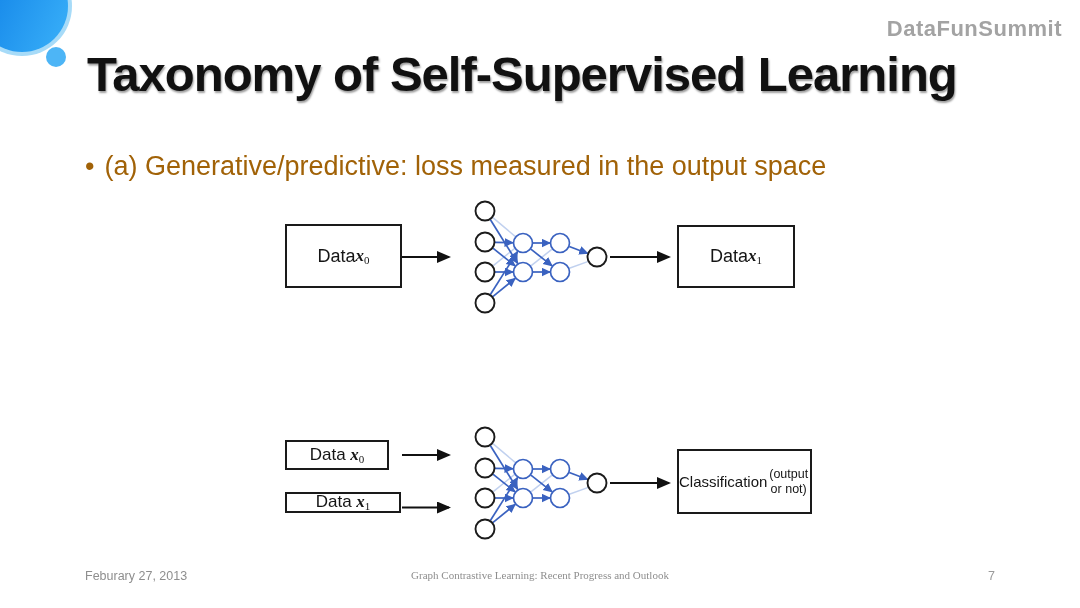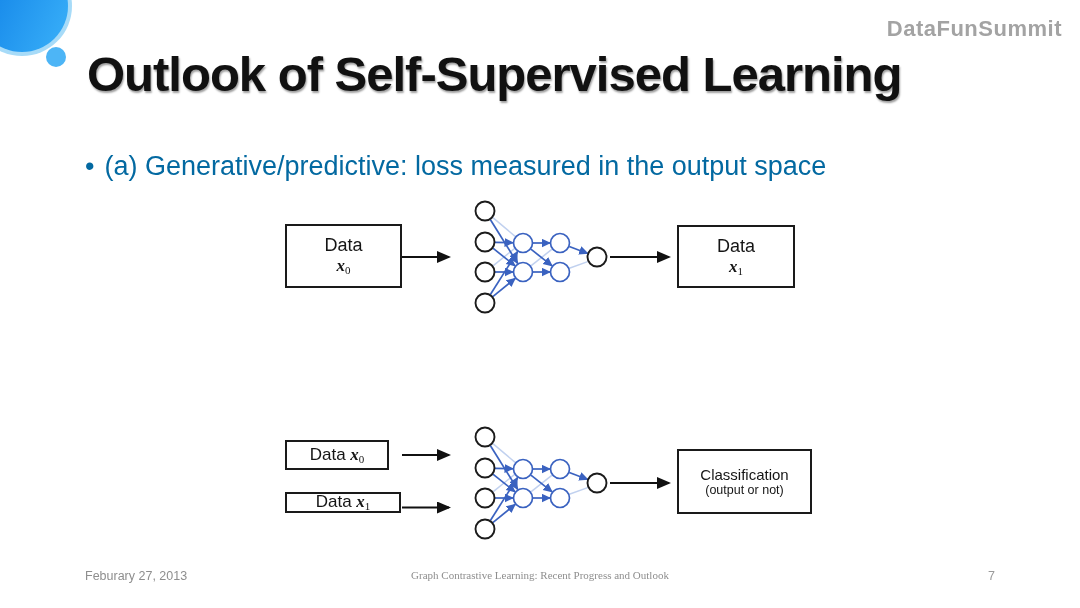--- a/index.html
+++ b/index.html
@@ -16,27 +16,27 @@
   .blob-dot{position:absolute; left:46px; top:47px; width:20px; height:20px;
     border-radius:50%; background:#4db5f6;}
   
   .logo{position:absolute; top:16px; right:18px; font-size:22px; font-weight:700;
     color:#a3a3a3; letter-spacing:0.5px;}
   
   .title{position:absolute; left:87px; top:46px; margin:0; font-size:49px;
     font-weight:600; letter-spacing:-1px; color:#111;
     text-shadow:1px 2px 2px rgba(0,0,0,0.38); white-space:nowrap;}
   
-  .bullet{position:absolute; left:85px; font-size:27px; color:#0369a1; white-space:nowrap;}
+  .bullet{position:absolute; left:85px; font-size:27px; color:#a16207; white-space:nowrap;}
   .bullet .bdot{margin-right:10px;}
   .bullet-a{top:151px;}
   .bullet-b{top:377px;}
   
   .dbox{position:absolute; box-sizing:border-box; border:2px solid #1a1a1a;
-    background:#fff; display:flex; flex-direction:column; align-items:center;
+    background:#fff; display:flex; flex-direction:row; align-items:center;
     justify-content:center; text-align:center; line-height:1.15;}
   .dbox .l1{font-size:18px;}
   .mvar{font-family:"Liberation Serif",serif; font-style:italic; font-weight:bold; font-size:17px;}
   .msub{font-size:11px; font-family:"Liberation Serif",serif; font-style:normal; font-weight:400;
     vertical-align:-3px;}
   .box-d1-left {left:285px; top:224px; width:117px; height:64px;}
   .box-d1-right{left:677px; top:225px; width:118px; height:63px;}
   .box-d2-in1{left:285px; top:440px; width:104px; height:30px;}
   .box-d2-in2{left:285px; top:492px; width:116px; height:21px;}
   .inline-label{font-size:17px; white-space:nowrap;}
@@ -62,21 +62,21 @@
 <body>
 
 <div class="slide">
 
   <div class="blob-halo"></div>
   <div class="blob"></div>
   <div class="blob-dot"></div>
 
   <div class="logo">DataFunSummit</div>
 
-  <h1 class="title">Outlook of Self-Supervised Learning</h1>
+  <h1 class="title">Taxonomy of Self-Supervised Learning</h1>
 
   <div class="bullet bullet-a">
     <span class="bdot">•</span><span>(a) Generative/predictive: loss measured in the output space</span>
   </div>
 
   <svg class="dsvg svg-d1" width="520" height="135">
     <defs>
       <marker id="mk" markerWidth="8" markerHeight="8" refX="6" refY="3" orient="auto">
         <path d="M0,0 L7,3 L0,6 z" fill="#111"></path>
       </marker>

